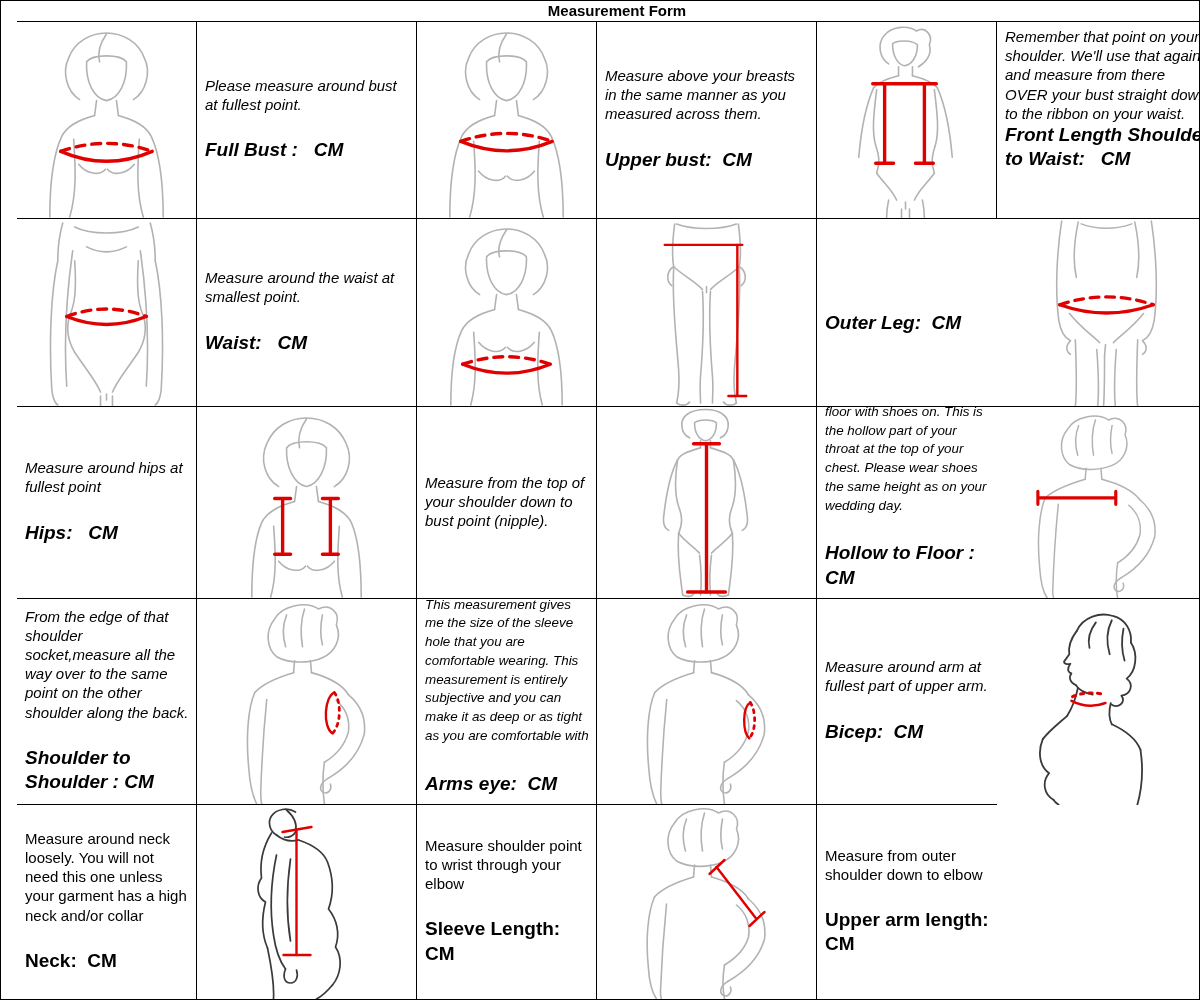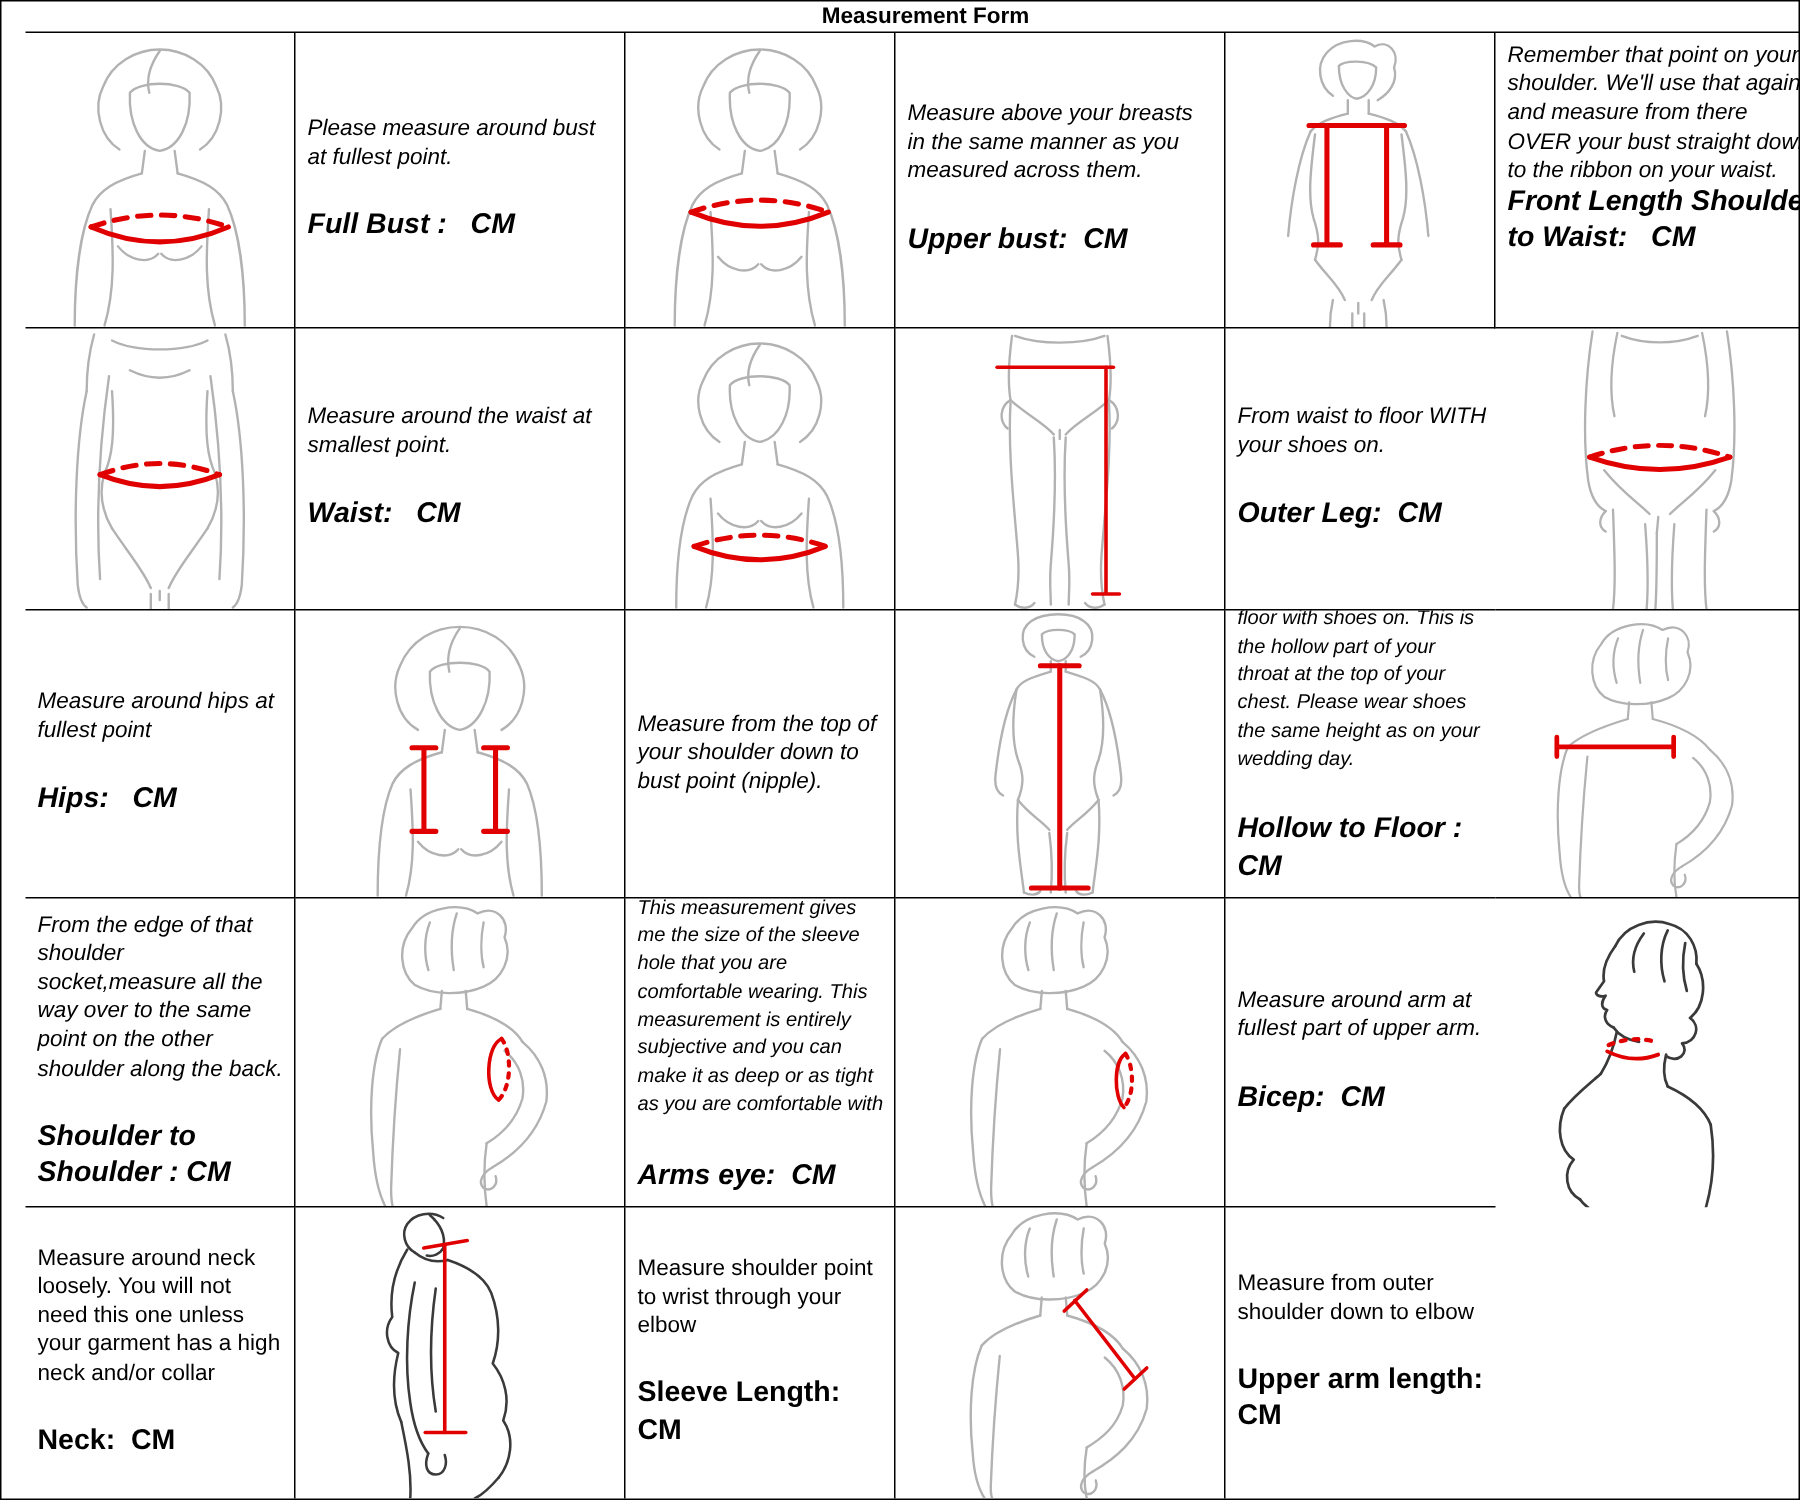--- a/index.html
+++ b/index.html
@@ -146,21 +146,20 @@
       <path class="g" d="M57,48 C50,52 49,62 55,67 M123,48 C130,52 131,62 125,67"></path>
       <path class="g" d="M57,48 C68,58 79,63 86,71 M123,48 C112,58 101,63 94,71 M90,68 L90,74"></path>
       <path class="g" d="M57,50 C55,84 60,124 62,152 C63,166 62,176 60,185 M123,50 C125,84 120,124 118,152 C117,166 118,176 120,185"></path>
       <path class="g" d="M86,73 C88,104 86,134 84,158 C83,170 84,178 84,185 M94,73 C92,104 94,134 96,158 C97,170 96,178 96,185"></path>
       <path class="g" d="M60,185 C64,188 70,188 73,184 M120,185 C116,188 110,188 107,184"></path>
       <path class="r2" d="M48,26 L126,26"></path>
       <path class="r2" d="M121,26 L121,178 M112,178 L130,178"></path>
     </svg>
   </div>
   <div class="cell txt bb">
-    <p class="desc">From waist to floor WITH your shoes on.</p>
     <p class="label">Outer Leg:  CM</p>
   </div>
 
   <div class="cell fig br bb">
     <svg viewBox="0 0 180 192" preserveAspectRatio="xMidYMid meet">
       <path class="g" d="M64,5 C80,11 100,11 116,5"></path>
       <path class="g" d="M61,3 C57,22 55,42 59,60 M119,3 C123,22 125,42 121,60"></path>
       <path class="g" d="M44,2 C39,34 37,74 41,104 C43,116 47,122 53,125 M136,2 C141,34 143,74 139,104 C137,116 133,122 127,125"></path>
       <path class="g" d="M53,125 C48,130 48,136 53,139 M127,125 C132,130 132,136 127,139"></path>
       <path class="g" d="M52,97 C64,112 75,119 83,127 M128,97 C116,112 105,119 97,127 M89,129 L88,140"></path>

